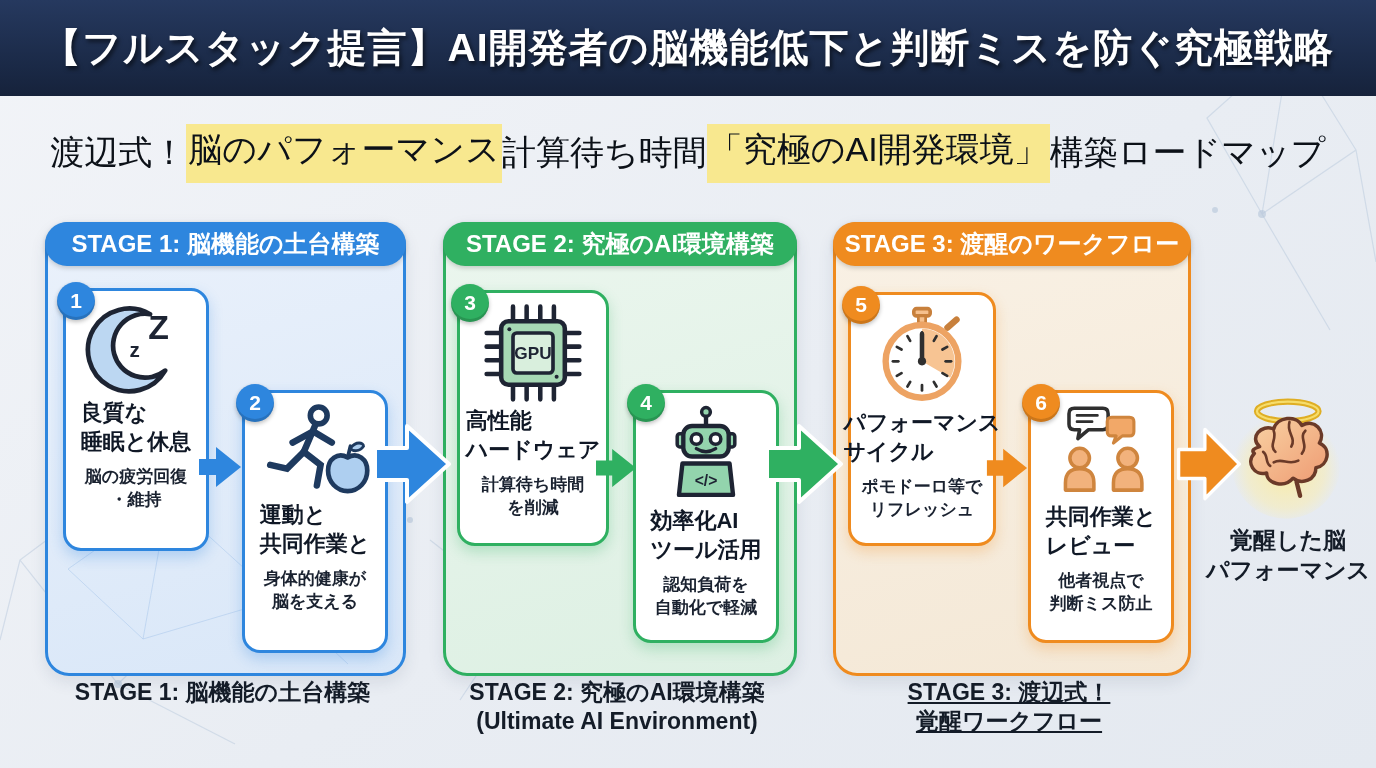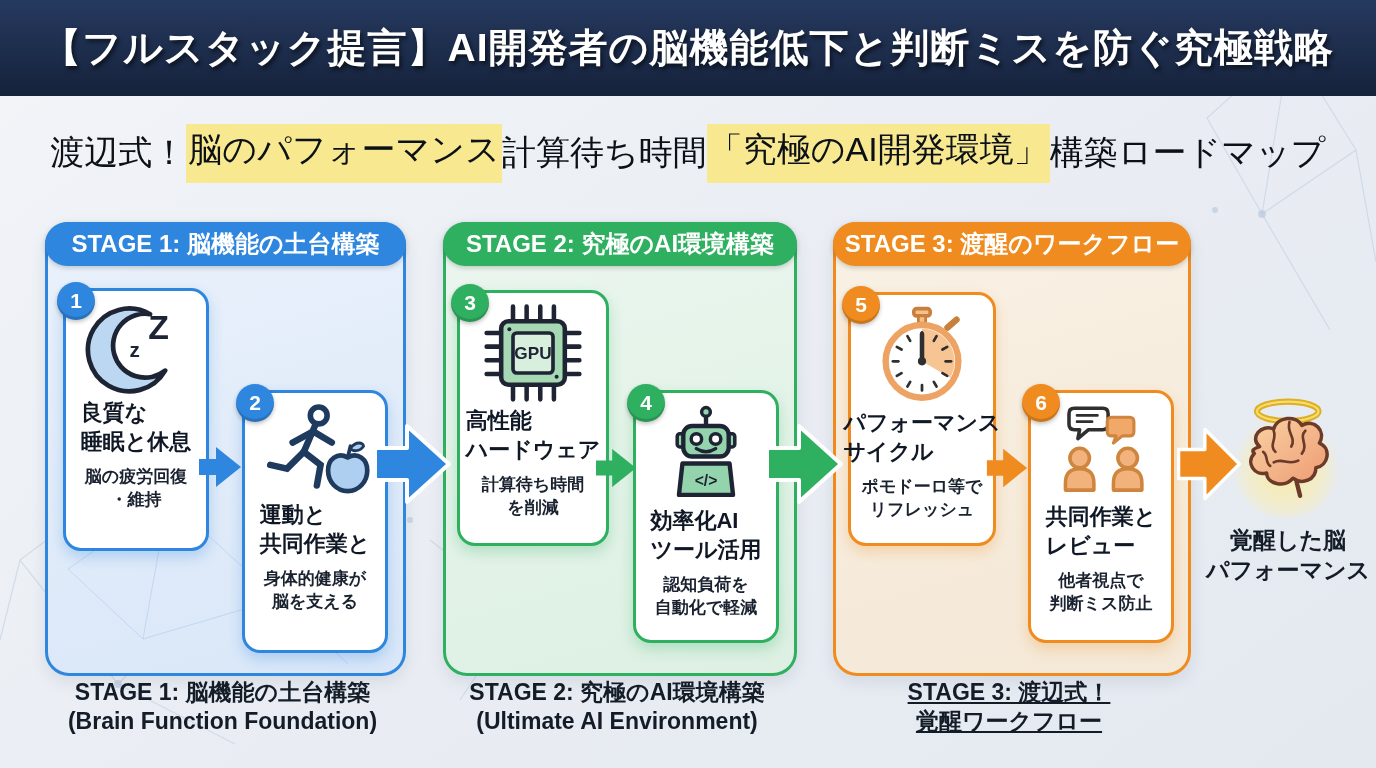--- a/index.html
+++ b/index.html
@@ -322,21 +322,20 @@
     </g>
     <path d="M82,102 L86,118" stroke="#6b3a28" stroke-width="5" stroke-linecap="round" fill="none"></path>
   </svg>
   <div class="result-label">
     <div>覚醒した脳</div>
     <div>パフォーマンス</div>
   </div>
 
   <div class="stage-footer f1">
     <div>STAGE 1: 脳機能の土台構築</div>
-    <div>(Brain Function Foundation)</div>
   </div>
   <div class="stage-footer f2">
     <div>STAGE 2: 究極のAI環境構築</div>
     <div>(Ultimate AI Environment)</div>
   </div>
   <div class="stage-footer f3">
     <div>STAGE 3: 渡辺式！</div>
     <div>覚醒ワークフロー</div>
   </div>
 

